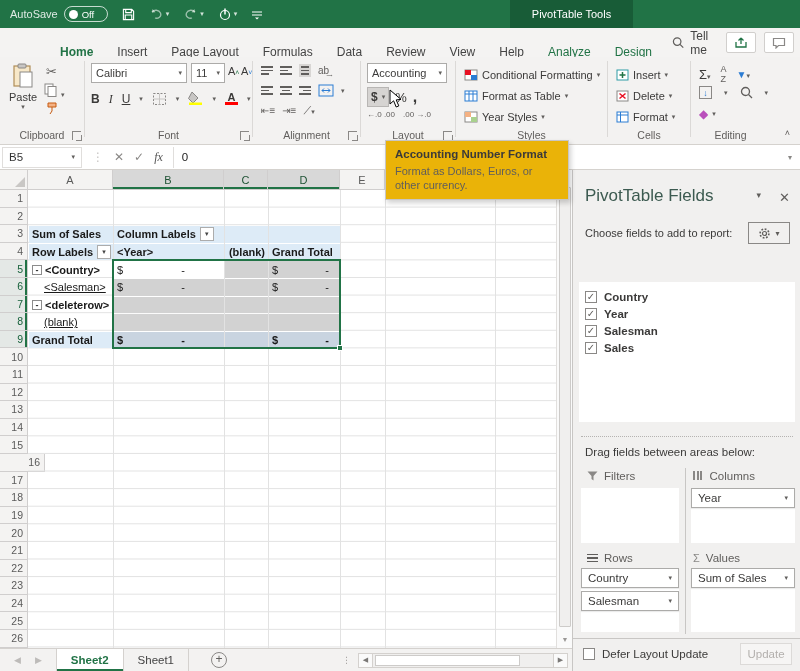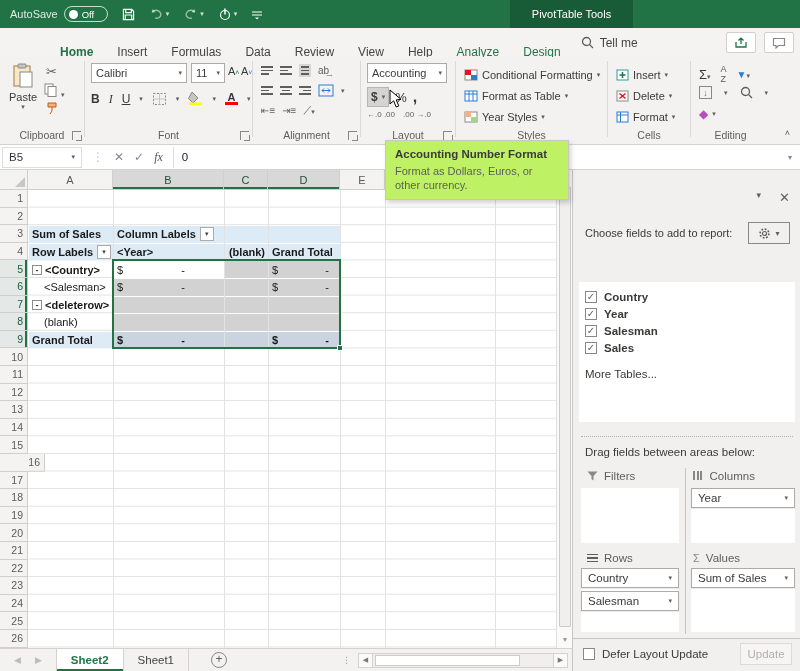--- a/index.html
+++ b/index.html
@@ -57,21 +57,21 @@
   .rhead { position:absolute; left:0; width:28px; background:#F4F3F2; border-right:1px solid #D0CECE; border-bottom:1px solid #D0CECE; font-size:10.5px; color:#5A5A5A; display:flex; align-items:center; justify-content:flex-end; padding-right:4px; }
   .rhead.sel { background:#E4E8E6; box-shadow:inset -2px 0 0 #217346; color:#17613B; }
   .vline { position:absolute; top:20px; width:1px; background:#E2E2E2; }
   .cellgrid { position:absolute; left:28px; top:20px; right:16px; bottom:0;
     background-image:linear-gradient(to bottom, transparent 16.6px, #E2E2E2 16.6px);
     background-size:100% 17.6px; }
   .cell { position:absolute; display:flex; align-items:center; padding:0 3px; font-size:11px; color:#1a1a1a; overflow:hidden; white-space:nowrap; }
   .pvh { background:#DDEBF7; }
   .b { font-weight:bold; }
   .right { justify-content:flex-end; }
-  .indent { padding-left:15px; }
+  .indent { padding-left:15px;text-decoration:underline; }
   .selgray { background:#D2D2D2; }
   .selblue { background:#C9D4E0; }
   .active-cell { background:#fff; }
   .acc { justify-content:space-between; }
   .collapse-box { width:10px; height:10px; border:1px solid #8C8C8C; background:#fff; font-size:9px; line-height:8px; text-align:center; color:#333; margin-right:3px; flex:0 0 auto; }
   .dd-btn { width:14px; height:14px; background:#fff; border:1px solid #ACACAC; display:flex; align-items:center; justify-content:center; margin-left:4px; flex:0 0 auto; }
   .sel-border { position:absolute; border:2px solid #217346; pointer-events:none; }
   .sel-handle { position:absolute; width:6px; height:6px; background:#217346; border:1px solid #fff; }
 
   
@@ -109,21 +109,21 @@
   .area-head { position:absolute; display:flex; align-items:center; gap:6px; color:#605E5C; font-size:11.5px; }
   .well { position:absolute; background:#fff; }
   .pane-vdiv { position:absolute; left:112px; top:298px; width:1px; height:166px; background:#C8C6C4; }
   .pill { height:20px; background:#fff; border:1px solid #ACABA9; display:flex; align-items:center; padding:0 6px; margin-bottom:3px; font-size:11.5px; color:#3B3A39; box-shadow:0 1px 1px rgba(0,0,0,.08); }
   .pill .caret { margin-left:auto; }
   .pane-bottom-sep { position:absolute; left:0; top:468px; width:228px; border-top:1px solid #C8C6C4; }
   .defer-row { position:absolute; left:10px; top:478px; display:flex; align-items:center; gap:7px; }
   .update-btn { position:absolute; right:8px; top:473px; width:52px; height:22px; background:#F6F5F4; border:1px solid #DCDAD8; color:#B3B0AD; font-size:11.5px; display:flex; align-items:center; justify-content:center; }
 
   
-  .tooltip { position:absolute; left:385px; top:140px; width:184px; height:60px; background:#bef264; border:1px solid #C8C6C4; box-shadow:2px 3px 5px rgba(0,0,0,.18); padding:7px 9px; z-index:50; }
+  .tooltip { position:absolute; left:385px; top:140px; width:184px; height:60px; background:#eab308; border:1px solid #C8C6C4; box-shadow:2px 3px 5px rgba(0,0,0,.18); padding:7px 9px; z-index:50; }
   .tooltip .tt-title { font-size:11.5px; font-weight:bold; color:#3B3A39; margin-bottom:4px; }
   .tooltip .tt-body { font-size:11px; color:#605E5C; line-height:1.3; }
 
   .cursor { position:absolute; left:389px; top:89px; z-index:60; pointer-events:none; }
 
   
   .bars3 { display:inline-flex; flex-direction:column; gap:2px; }
   .bars3 i { display:block; height:1.5px; background:#605E5C; }
   .vbars i { display:inline-block; width:2px; height:9px; background:#8A8886; margin-right:1.5px; }
   .hl { background:#D8D6D4 !important; }
@@ -171,20 +171,21 @@
           <path d="M4 9.5 l2 2 l2 -2 z" fill="#fff"></path>
         </svg>
     </span>
     <div class="ctx-group">PivotTable Tools</div>
   </div>
 
   <div class="tabrow">
     <span id="tabs-holder" style="display:flex;height:29px;align-items:center;margin-left:48px;">
         <div class="rtab active">Home</div>
         <div class="rtab">Insert</div>
+        <div class="rtab">Page Layout</div>
         <div class="rtab">Formulas</div>
         <div class="rtab">Data</div>
         <div class="rtab">Review</div>
         <div class="rtab">View</div>
         <div class="rtab">Help</div>
         <div class="rtab ctx">Analyze</div>
         <div class="rtab ctx">Design</div>
       </span>
     <span class="tellme">
       <svg width="13" height="13" viewBox="0 0 13 13">
@@ -607,20 +608,21 @@
   <div class="hscroll" style="right:228px;width:230px;">
     <span class="hs-dots">⋮</span>
     <span class="hs-btn">◀</span>
     <span class="hs-track">
         <span class="hs-thumb"></span>
       </span>
     <span class="hs-btn">▶</span>
   </div>
 
   <div class="pane">
+    <div class="pane-title">PivotTable Fields</div>
     <div class="pane-title-btns">
       <span style="font-size:9px;">▾</span>
       <span style="font-size:13px;">✕</span>
     </div>
     <div class="choose-row">
       <span style="font-size:11px;">Choose fields to add to report:</span>
       <span class="gear-btn">
         <svg width="13" height="13" viewBox="0 0 13 13">
             <circle cx="6.5" cy="6.5" r="2" fill="none" stroke="#605E5C" stroke-width="1.2"></circle>
             <circle cx="6.5" cy="6.5" r="4.4" fill="none" stroke="#605E5C" stroke-width="1.6" stroke-dasharray="1.8 1.6"></circle>
@@ -638,21 +640,20 @@
           <span>Year</span>
         </div>
         <div class="field-item">
           <span class="checkbox">✓</span>
           <span>Salesman</span>
         </div>
         <div class="field-item">
           <span class="checkbox">✓</span>
           <span>Sales</span>
         </div>
-        <div class="more-tables">More Tables...</div>
       </div>
     <div class="dotted-sep"></div>
     <div class="drag-label">Drag fields between areas below:</div>
 
     <div class="area-head" style="left:14px;top:300px;">
       <svg width="11" height="10" viewBox="0 0 11 10">
           <path d="M0.5 0.5 h10 l-4 4.5 v4.5 l-2 -1.5 v-3 z" fill="#8A8886"></path>
         </svg>
       <span>Filters</span>
     </div>

